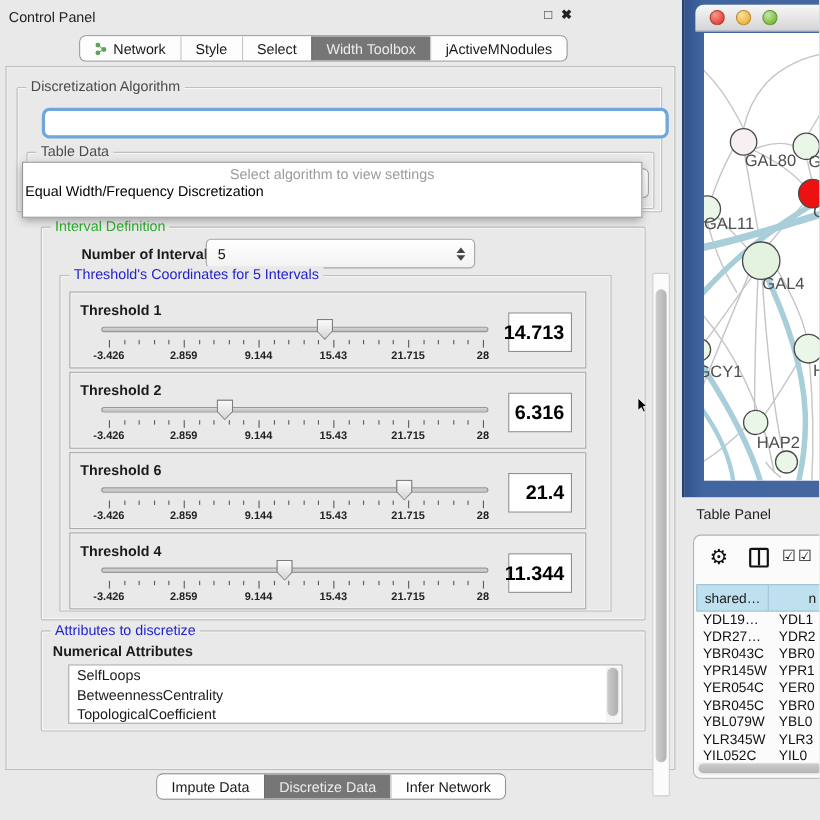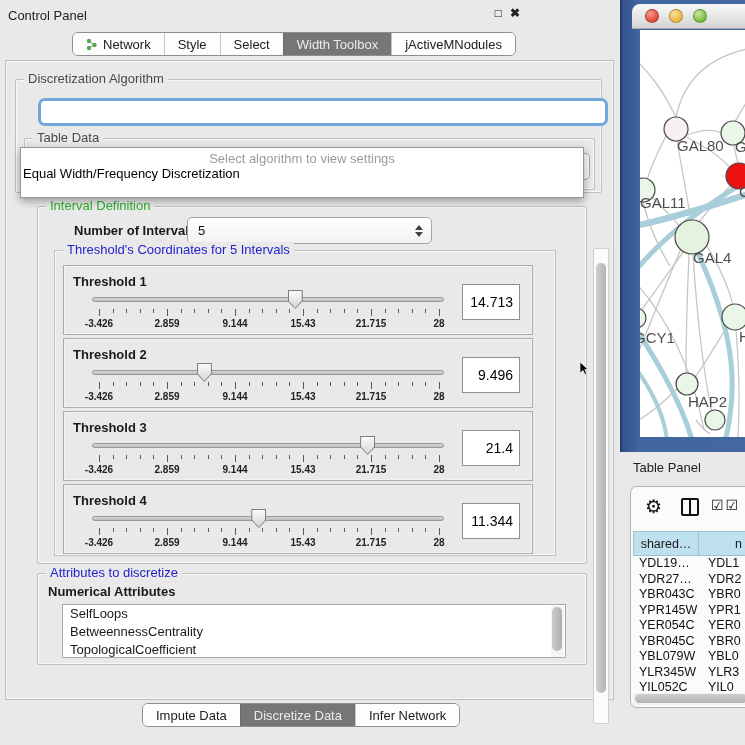--- a/index.html
+++ b/index.html
@@ -79,22 +79,22 @@
     clip-path:polygon(0% 0%,100% 0%,100% 58%,50% 100%,0% 58%); background:#7E7E7E; }
   .thumbwrap .inner { position:absolute; left:1px; top:1px; right:1px; bottom:1px;
     clip-path:polygon(0% 0%,100% 0%,100% 58%,50% 100%,0% 58%);
     background:linear-gradient(#FBFBFB,#D5D5D5); }
   .tick { position:absolute; width:1px; background:#5A5A5A; top:43px; }
   .tick.major { height:7px; }
   .tick.minor { height:4px; top:43px; }
   .ticklab { position:absolute; top:52px; transform:translateX(-50%);
     font-size:10px; font-weight:bold; color:#222; white-space:nowrap; }
   .valbox { position:absolute; left:398px; top:18px; width:58px; height:36px;
-    background:#FFF; border:1px solid #8F8F8F; font-size:14px; color:#000;
-    display:flex; align-items:center; justify-content:flex-end; padding:0 6px; }
+    background:#FFF; border:1px solid #8F8F8F; font-size:18px; color:#000;
+    display:flex; align-items:center; justify-content:flex-end; padding:0 6px;font-weight:bold; }
 
   #attr-group { left:18px; top:376px; width:550px; height:92px; }
   #attr-label { position:absolute; left:10px; top:10px; font-size:13px; }
   #attr-list { position:absolute; left:24px; top:30px; width:504px; height:54px;
     background:#FFF; border:1px solid #A9A9A9; overflow:hidden; font-size:13px; }
   #attr-list .item { line-height:18px; padding-left:7px; white-space:nowrap; }
   #attr-vscroll { position:absolute; right:1px; top:1px; width:13px; height:51px; background:#F4F4F4; }
   #attr-vscroll .thumb { position:absolute; left:1px; top:1px; width:10px; height:44px;
     border-radius:5px; background:linear-gradient(90deg,#CCC,#AFAFAF); }
 
@@ -288,24 +288,24 @@
                   <div class="ticklab" style="left: 307px;">21.715</div>
                   <div class="tick minor" style="left: 320.6px;"></div>
                   <div class="tick minor" style="left: 334.2px;"></div>
                   <div class="tick minor" style="left: 347.8px;"></div>
                   <div class="tick minor" style="left: 361.4px;"></div>
                   <div class="tick major" style="left: 375px;"></div>
                   <div class="ticklab" style="left: 375px;">28</div>
                   <div class="thumbwrap" style="left: 132.899px;">
                     <div class="inner"></div>
                   </div>
-                  <div class="valbox">9.496</div>
+                  <div class="valbox">6.316</div>
                 </div>
                 <div class="thrbox" style="top: 160px;">
-                  <div class="ttl">Threshold 3</div>
+                  <div class="ttl">Threshold 6</div>
                   <div class="track"></div>
                   <div class="tick major" style="left: 35px;"></div>
                   <div class="ticklab" style="left: 35px;">-3.426</div>
                   <div class="tick minor" style="left: 48.6px;"></div>
                   <div class="tick minor" style="left: 62.2px;"></div>
                   <div class="tick minor" style="left: 75.8px;"></div>
                   <div class="tick minor" style="left: 89.4px;"></div>
                   <div class="tick major" style="left: 103px;"></div>
                   <div class="ticklab" style="left: 103px;">2.859</div>
                   <div class="tick minor" style="left: 116.6px;"></div>

